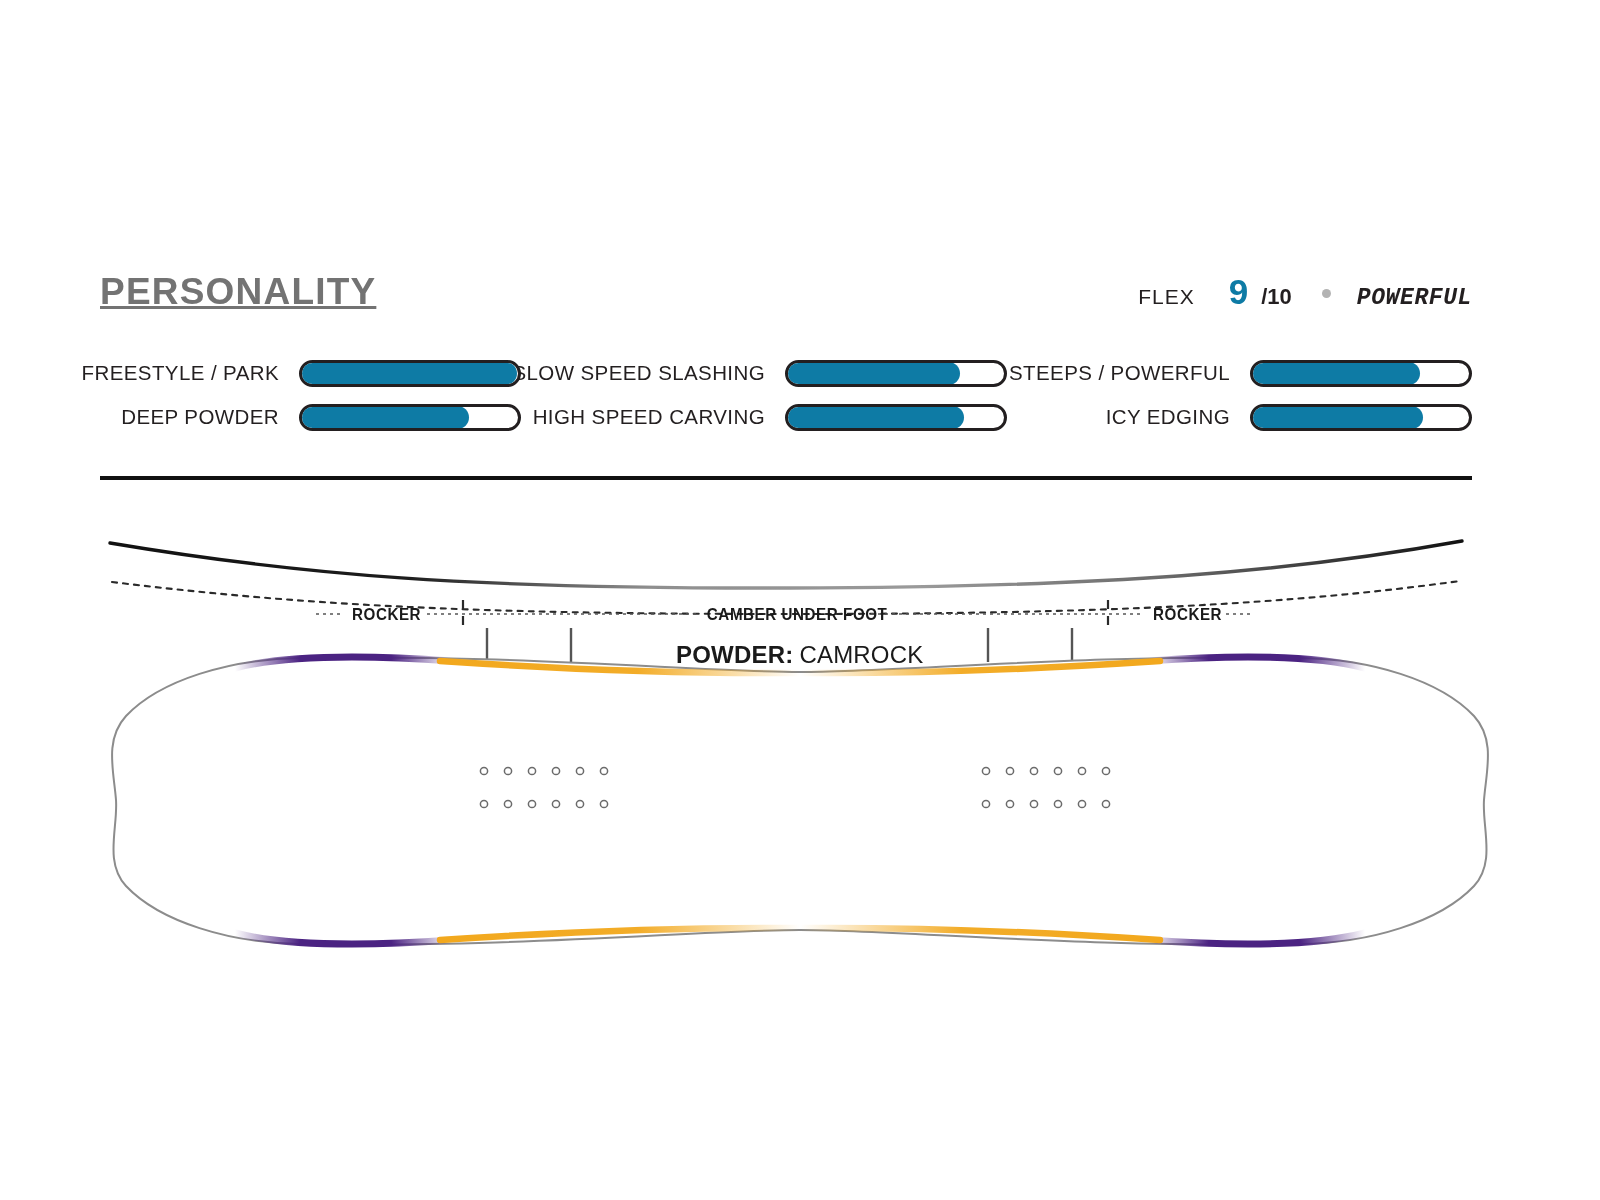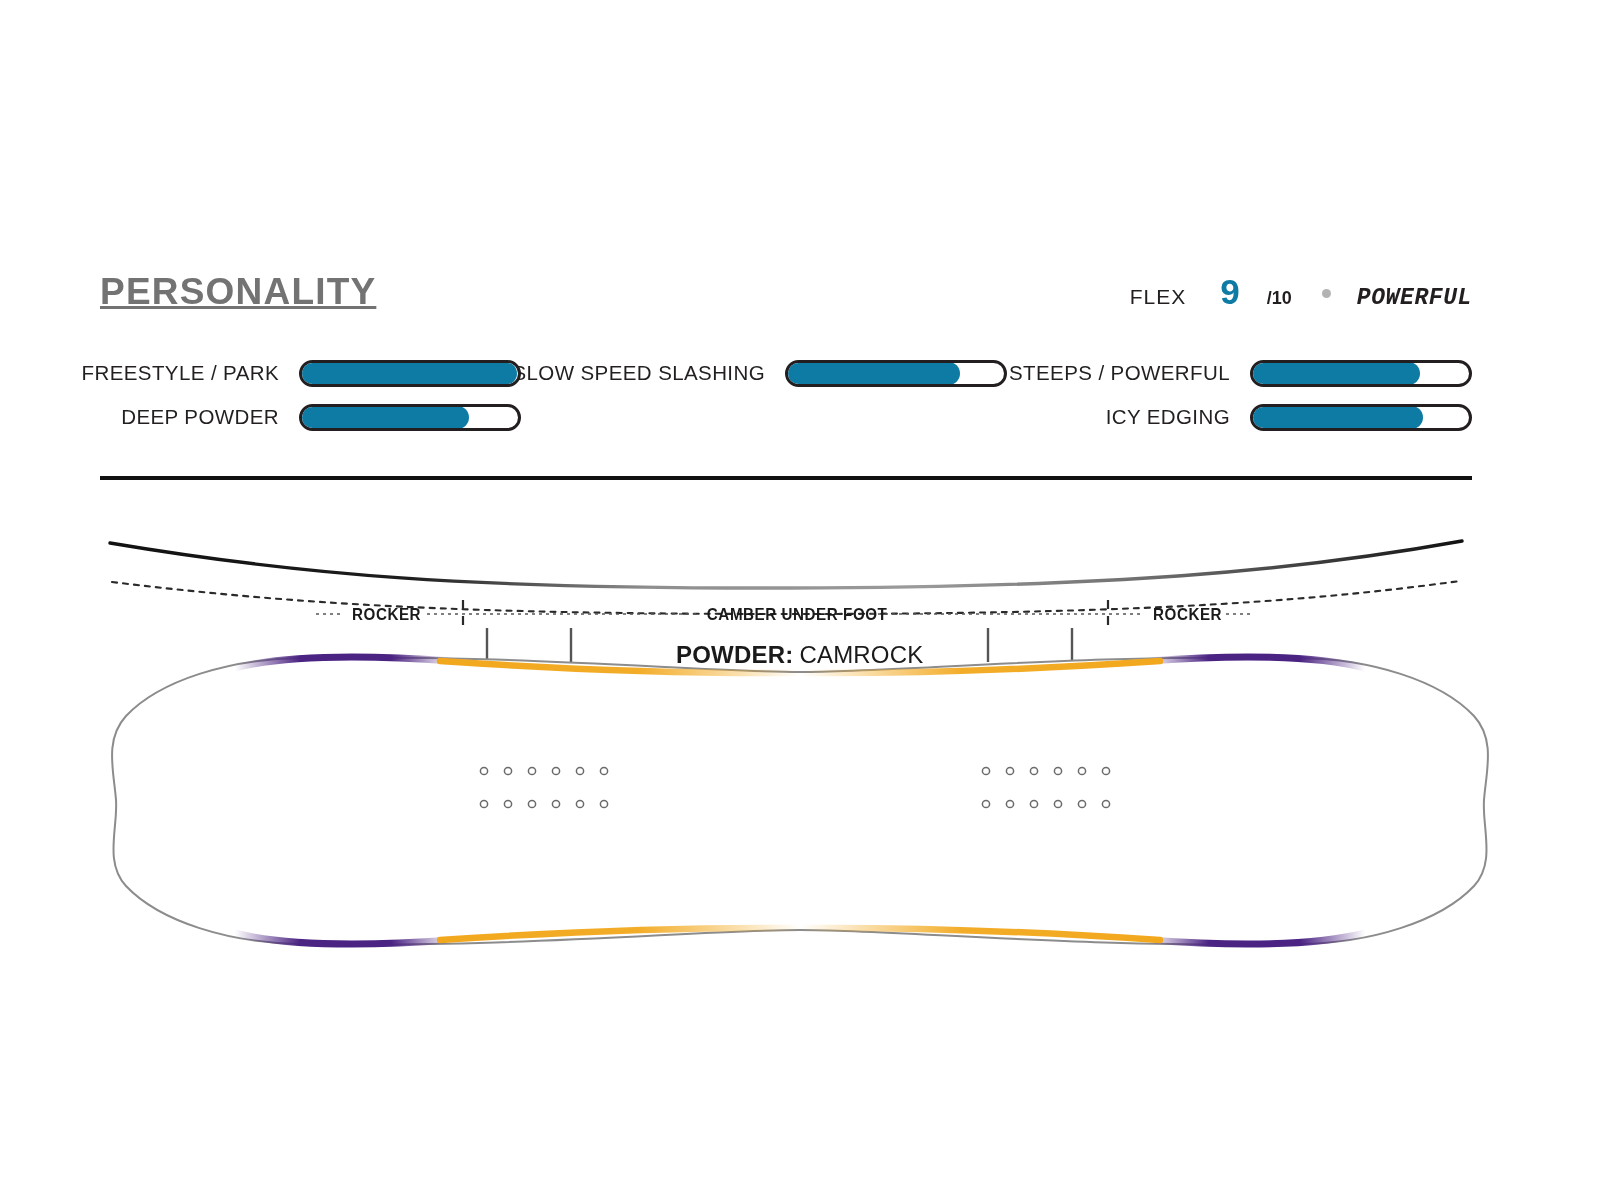--- a/index.html
+++ b/index.html
@@ -57,24 +57,24 @@
     font-weight: normal;
   }
   .flex-score {
     font-size: 35px;
     font-weight: bold;
     color: #0e7ba5;
     margin-left: 26px;
     letter-spacing: 0px;
   }
   .flex-outof {
-    font-size: 18px;
+    font-size: 22px;
     font-weight: bold;
     color: #231f20;
-    margin-left: 19px;
+    margin-left: 5px;
   }
   .flex-dot {
     display: inline-block;
     width: 9px;
     height: 9px;
     border-radius: 50%;
     background: #b3b3b3;
     margin: 0 18px 0 22px;
     position: relative;
     top: -6px;
@@ -212,20 +212,26 @@
       </span>
     </div>
 
     <div class="rt-cell" style="grid-column:3;grid-row:1;">
       <span class="rt-label">SLOW SPEED SLASHING</span>
       <span class="bar-track">
         <span class="bar-fill" style="width: 80%; background: rgb(14, 123, 165);"></span>
       </span>
     </div>
 
+    <div class="rt-cell" style="grid-column:3;grid-row:3;">
+      <span class="rt-label">HIGH SPEED CARVING</span>
+      <span class="bar-track">
+        <span class="bar-fill" style="width: 82%; background: rgb(14, 123, 165);"></span>
+      </span>
+    </div>
 
     <div class="rt-cell" style="grid-column:5;grid-row:1;">
       <span class="rt-label">STEEPS / POWERFUL</span>
       <span class="bar-track">
         <span class="bar-fill" style="width: 78%; background: rgb(14, 123, 165);"></span>
       </span>
     </div>
 
     <div class="rt-cell" style="grid-column:5;grid-row:3;">
       <span class="rt-label">ICY EDGING</span>

